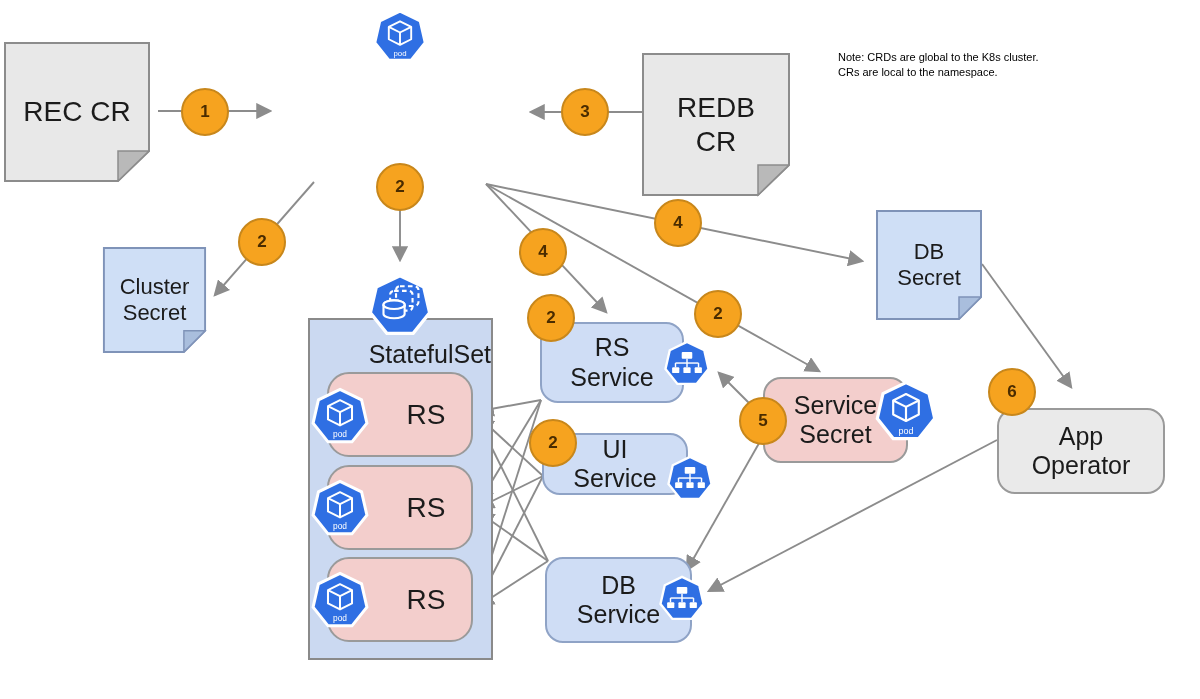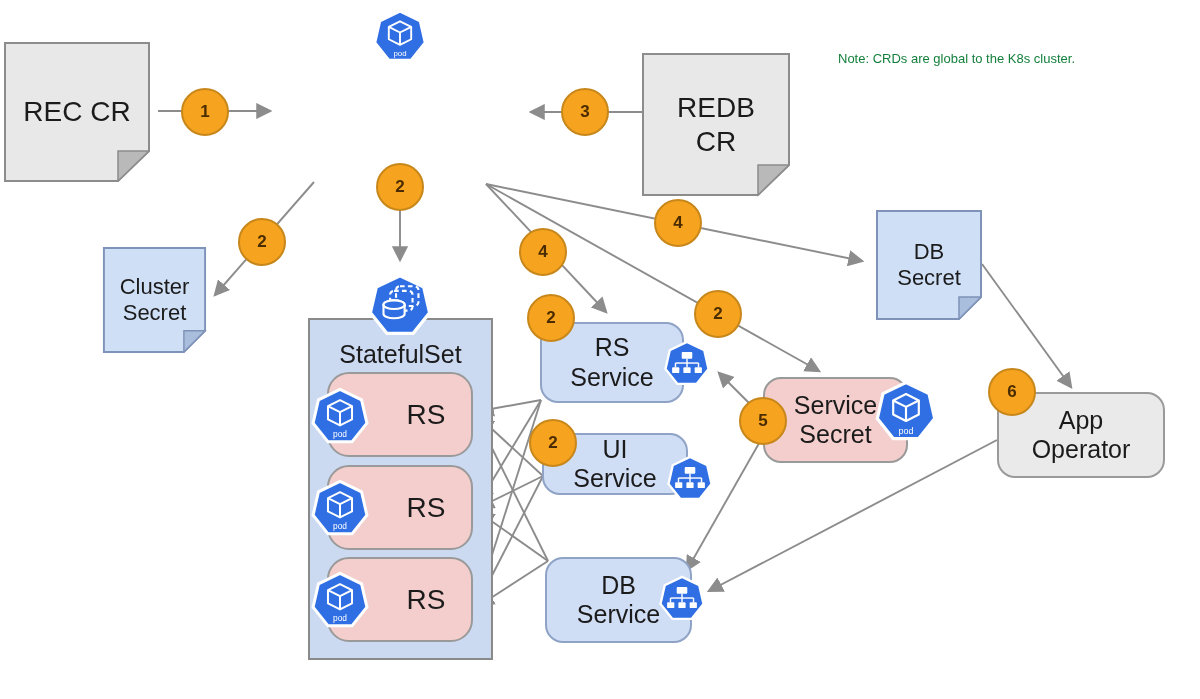--- a/index.html
+++ b/index.html
@@ -21,30 +21,30 @@
   .shape{position:absolute;left:0;top:0;width:100%;height:100%;}
   .label{
     position:absolute;left:0;top:0;width:100%;height:100%;
     display:flex;flex-direction:column;align-items:center;justify-content:center;
     text-align:center;line-height:1.18;z-index:12;
   }
   .label span{display:block;}
   .round{border-radius:18px;border:2px solid #9a9a9a;}
   .blue-box{background:#CFDDF5;border:2px solid #8FA3C6;}
   .pink-box{background:#F3CECC;border:2px solid #9a9a9a;}
-  .gray-box{background:#EAEAEA;border:2px solid #9a9a9a;}
+  .gray-box{background:#EAEAEA;border:2px solid #9a9a9a;margin-top:16px;}
   .container-box{background:#CBD9F1;border:2px solid #8a8a8a;}
   .fs-lg{font-size:28px;}
   .fs-md{font-size:25px;}
   #note{
     position:absolute;left:838px;top:50px;width:360px;z-index:10;
-    font-size:13px;line-height:1.38;color:#15803d;
+    font-size:11px;line-height:1.38;color:#000000;
   }
   #statefulset-label{
-    position:absolute;left:0;top:20px;width:100%;text-align:center;
+    position:absolute;left:0;top:20px;width:100%;text-align:right;
     font-size:25px;z-index:11;
   }
 </style>
 </head>
 <body>
 
 <div id="stage">
 
   <svg width="0" height="0" style="position:absolute" aria-hidden="true">
     <defs>
@@ -117,20 +117,21 @@
       <line x1="543" y1="476" x2="480" y2="507" marker-end="url(#ah)"></line>
       <line x1="543" y1="476" x2="480" y2="599" marker-end="url(#ah)"></line>
       <line x1="548" y1="561" x2="480" y2="424" marker-end="url(#ah)"></line>
       <line x1="548" y1="561" x2="480" y2="513" marker-end="url(#ah)"></line>
       <line x1="548" y1="561" x2="480" y2="605" marker-end="url(#ah)"></line>
     </g>
   </svg>
 
   <div id="note">
     <div>Note: CRDs are global to the K8s cluster.</div>
+    <div>CRs are local to the namespace.</div>
   </div>
 
   <div class="node" style="left:4px;top:42px;width:146px;height:140px">
     <svg class="shape" viewBox="0 0 146 140">
       <path d="M1,1 H145 V109 L114,139 H1 Z" fill="#E8E8E8" stroke="#8c8c8c" stroke-width="2"></path>
       <path d="M114,139 L145,109 L114,109 Z" fill="#b9b9b9" stroke="#8c8c8c" stroke-width="1.5"></path>
     </svg>
     <div class="label fs-lg" style="padding-bottom:20px">
       <span>REC CR</span>
     </div>

